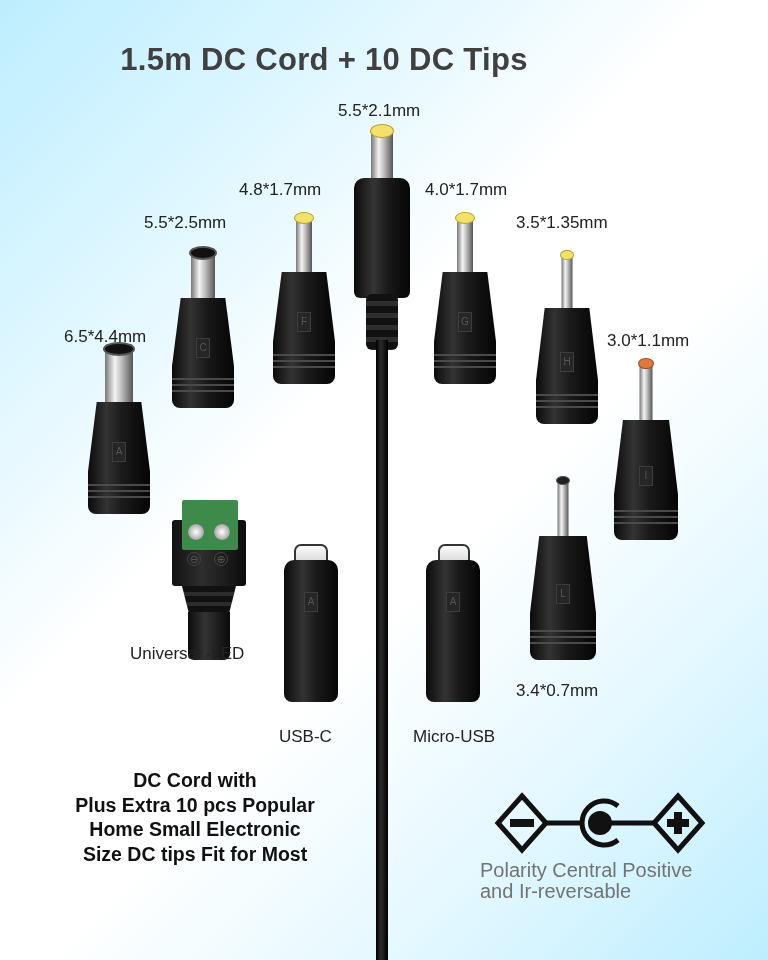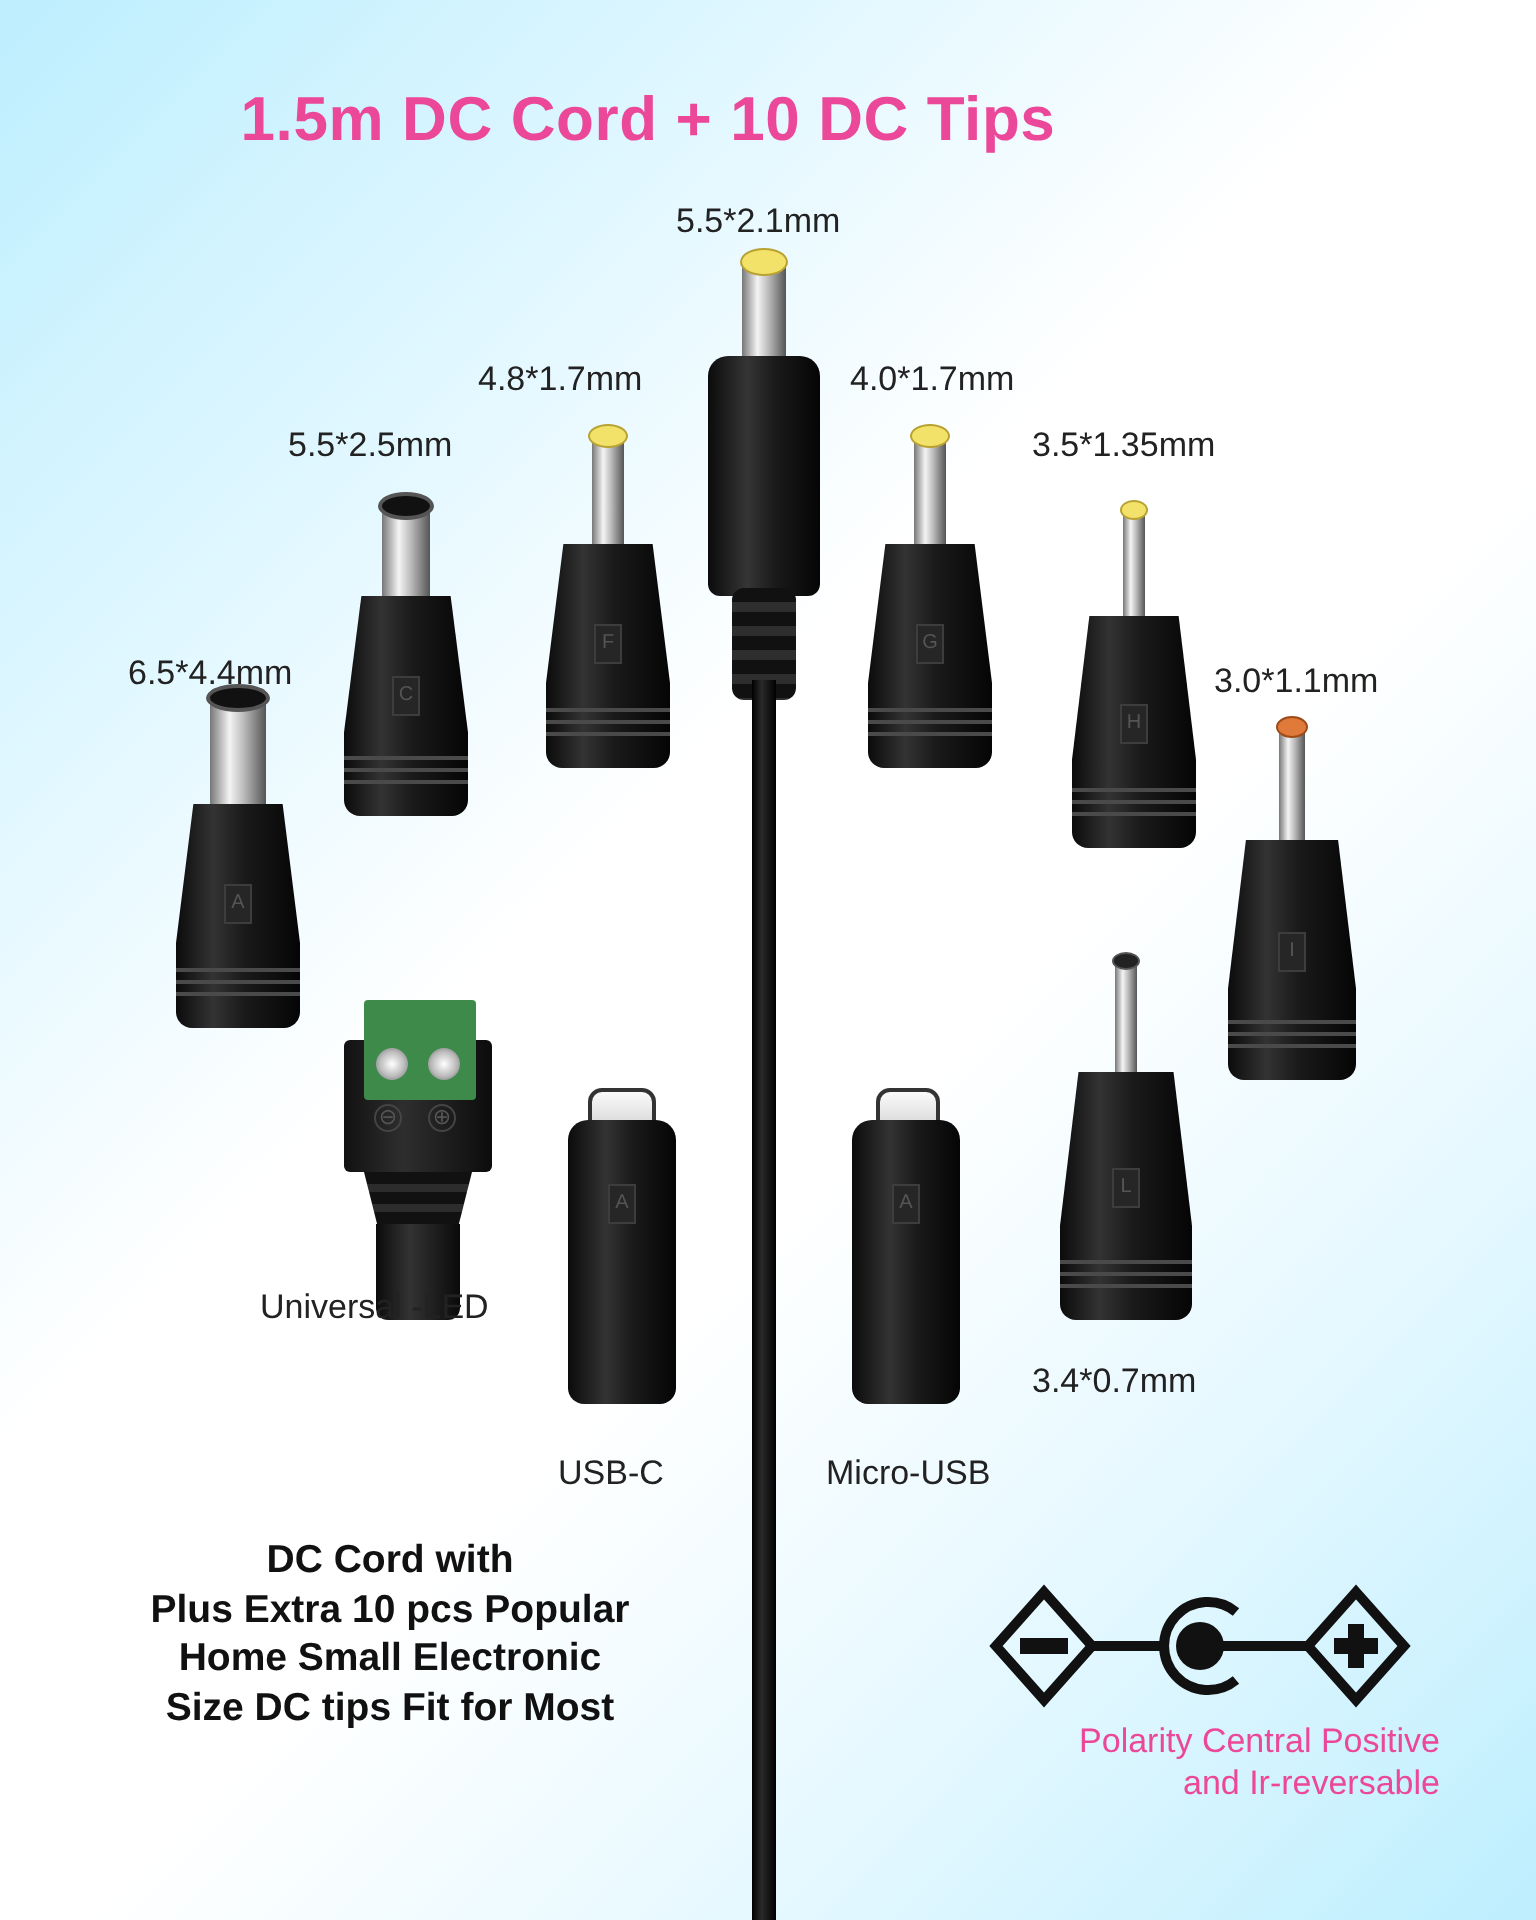--- a/index.html
+++ b/index.html
@@ -3,21 +3,21 @@
 <meta charset="utf-8">
 <style>
   html, body { margin: 0; padding: 0; }
   body {
     width: 768px; height: 960px; overflow: hidden; position: relative;
     font-family: "Liberation Sans", "DejaVu Sans", sans-serif;
     background: linear-gradient(135deg, #bdeefe 0%, #d8f5ff 18%, #ffffff 42%, #ffffff 58%, #e4f8ff 78%, #bdeefe 100%);
   }
   .title {
     position: absolute; top: 42px; left: 0; width: 648px; text-align: center;
-    font-size: 31px; font-weight: bold; color: #ec4899; letter-spacing: 0.3px;
+    font-size: 31px; font-weight: bold; color: #404040; letter-spacing: 0.3px;
   }
   .lbl {
     position: absolute; font-size: 17px; color: #222; white-space: nowrap;
   }
   
   .cable {
     position: absolute; left: 376px; top: 340px; width: 12px; height: 620px;
     background: linear-gradient(90deg, #000 0%, #2a2a2a 40%, #000 100%);
   }
   
@@ -77,22 +77,22 @@
     background: linear-gradient(90deg, #0b0b0b, #333 40%, #0a0a0a); border-radius: 0 0 6px 6px; }
   .led-sym { position: absolute; width: 12px; height: 12px; border: 1px solid #444; border-radius: 50%;
     font-size: 11px; line-height: 12px; text-align: center; color: #555; }
   
   .desc {
     position: absolute; left: 40px; top: 768px; width: 310px; text-align: center;
     font-weight: bold; font-size: 19.5px; line-height: 24.5px; color: #111;
   }
   .desc div { white-space: nowrap; }
   .polarity-cap {
-    position: absolute; left: 480px; top: 860px; width: 240px; text-align: right;
-    font-size: 17px; line-height: 21px; color: #ec4899;
+    position: absolute; left: 480px; top: 860px; width: 240px; text-align: left;
+    font-size: 20px; line-height: 21px; color: #737373;
   }
   .polarity-sym { position: absolute; left: 494px; top: 792px; }
 </style>
 </head>
 <body>
 
 <div class="title">1.5m DC Cord + 10 DC Tips</div>
 
 <div class="lbl" style="left:338px;top:101px;">5.5*2.1mm</div>
 <div>

